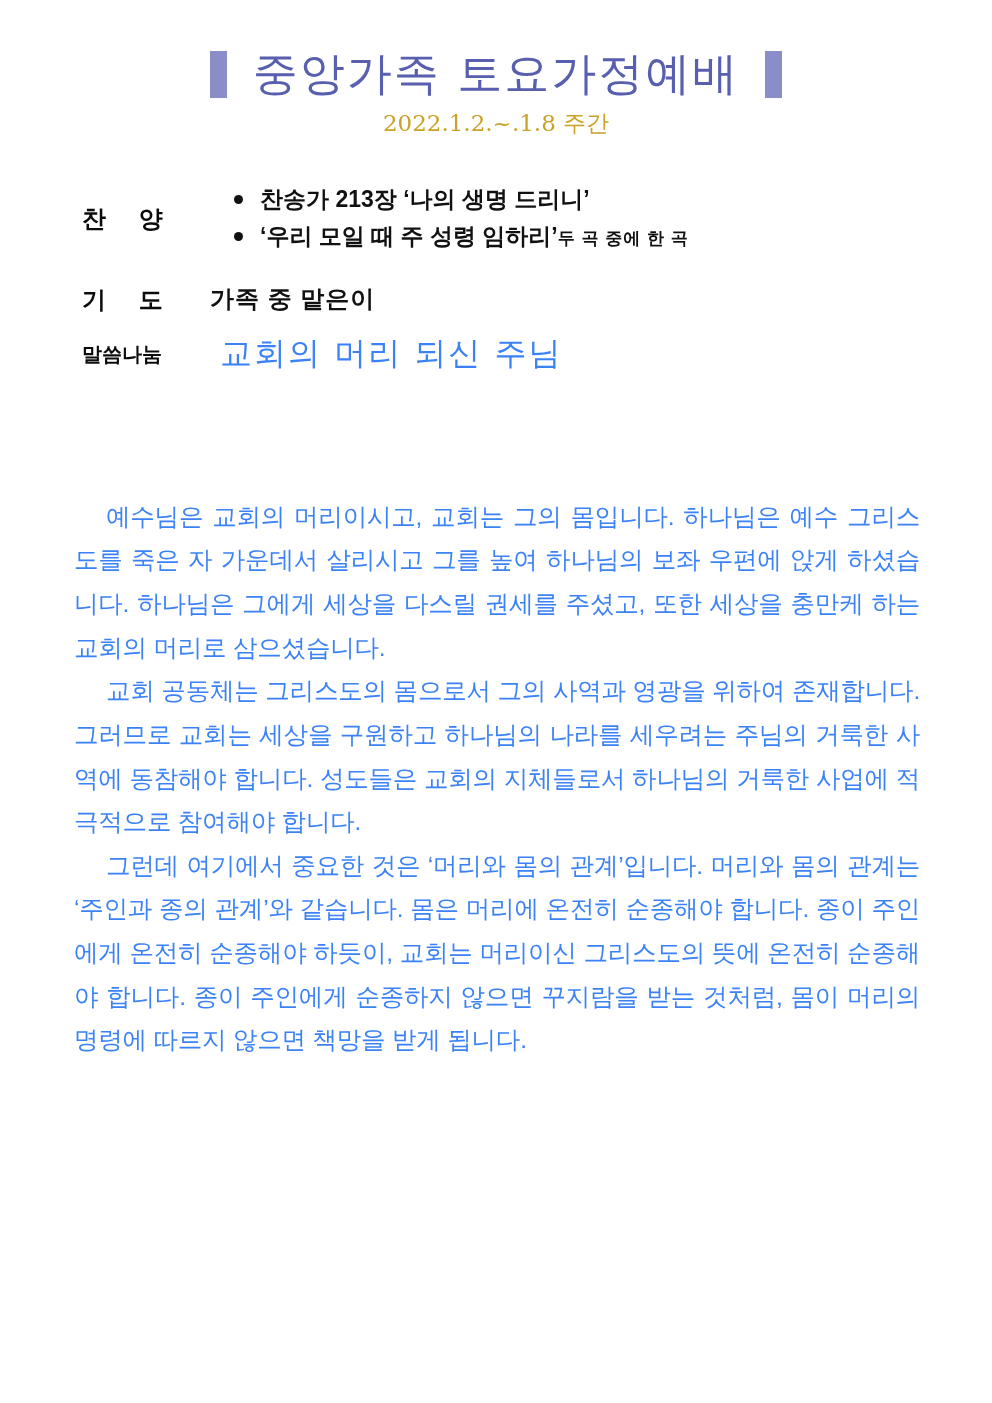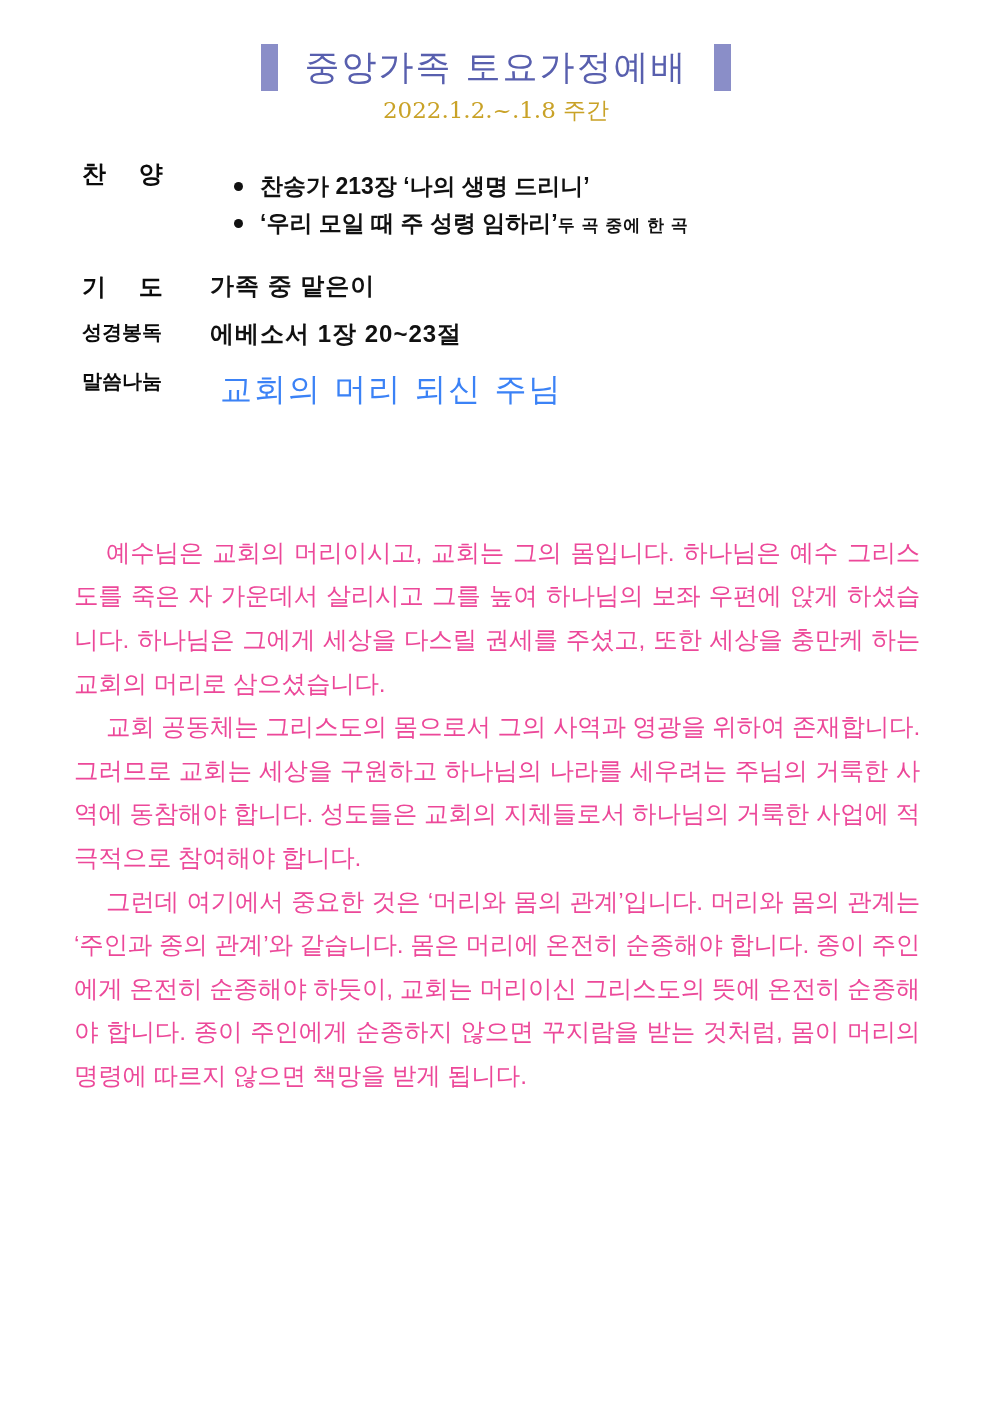--- a/index.html
+++ b/index.html
@@ -35,42 +35,42 @@
     gap: 26px;
   }
   .title-bar {
     width: 17px;
     height: 47px;
     background: #8a8ec8;
     display: inline-block;
   }
   .main-title {
     font-family: "DejaVu Serif", serif;
-    font-size: 35px;
+    font-size: 45px;
     letter-spacing: 2px;
     color: #585fae;
     font-weight: 400;
     white-space: nowrap;
   }
   .sub-title {
     margin-top: 4px;
     font-family: "DejaVu Serif", serif;
     font-size: 23px;
     color: #c9a227;
     letter-spacing: 0px;
   }
 
   
   .order {
     margin-top: 30px;
     padding-left: 22px;
   }
   .order-row {
     display: flex;
-    align-items: flex-start;
+    align-items: center;
     margin-bottom: 14px;
   }
   .order-label {
     width: 128px;
     flex: 0 0 128px;
     font-size: 24px;
     font-weight: bold;
     color: #0b0b0b;
     line-height: 1.35;
     padding-top: 2px;
@@ -133,21 +133,21 @@
     margin-top: 118px;
     padding: 0 12px 0 14px;
   }
   .body-text p {
     margin: 0;
     font-size: 24.5px;
     line-height: 1.78;
     text-align: justify;
     text-justify: inter-character;
     text-indent: 32px;
-    color: #ec4899;
+    color: #3b82f6;
     letter-spacing: -0.2px;
   }
   .body-text p:last-child {
     text-align-last: left;
   }
 </style>
 </head>
 <body>
 
 <div class="page">
@@ -171,24 +171,20 @@
           <li><span>‘우리 모일 때 주 성령 임하리’</span><span class="note-small">두 곡 중에 한 곡</span></li>
         </ul>
       </div>
     </div>
 
     <div class="order-row">
       <div class="order-label label-spread">기  도</div>
       <div class="order-content plain-bold">가족 중 맡은이</div>
     </div>
 
-    <div class="order-row">
-      <div class="order-label label-small">성경봉독</div>
-      <div class="order-content plain-bold">에베소서 1장 20~23절</div>
-    </div>
 
     <div class="order-row">
       <div class="order-label label-small">말씀나눔</div>
       <div class="order-content sermon-title">교회의 머리 되신 주님</div>
     </div>
 
   </div>
 
   <div class="body-text">
     <p>예수님은 교회의 머리이시고, 교회는 그의 몸입니다. 하나님은 예수 그리스도를 죽은 자 가운데서 살리시고 그를 높여 하나님의 보좌 우편에 앉게 하셨습니다. 하나님은 그에게 세상을 다스릴 권세를 주셨고, 또한 세상을 충만케 하는 교회의 머리로 삼으셨습니다.</p>

